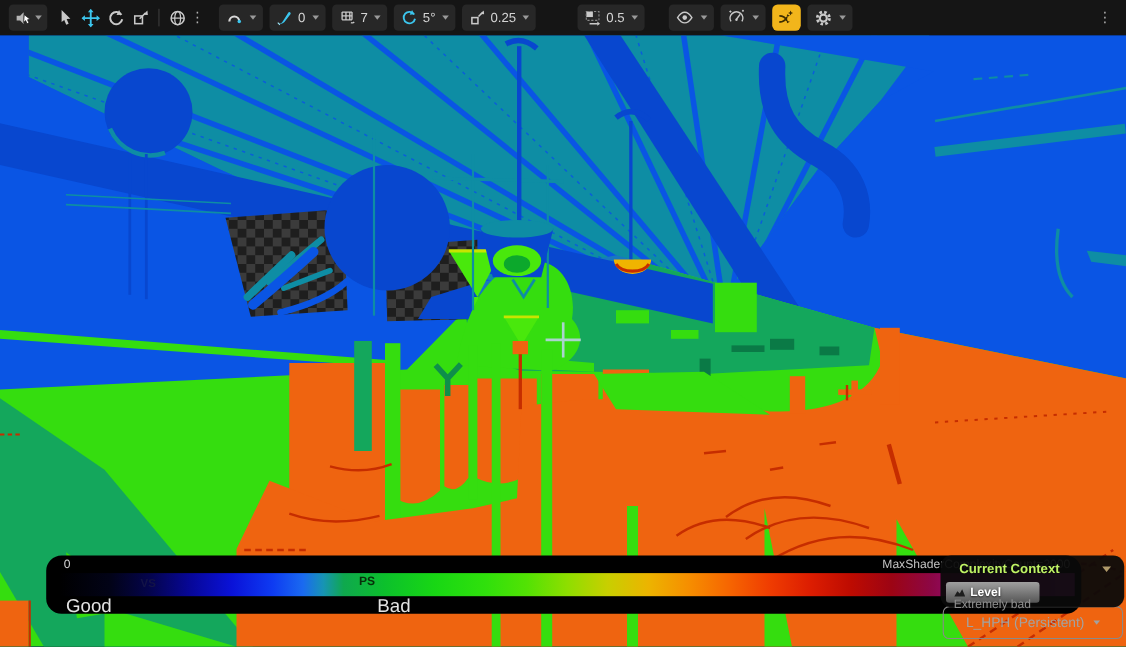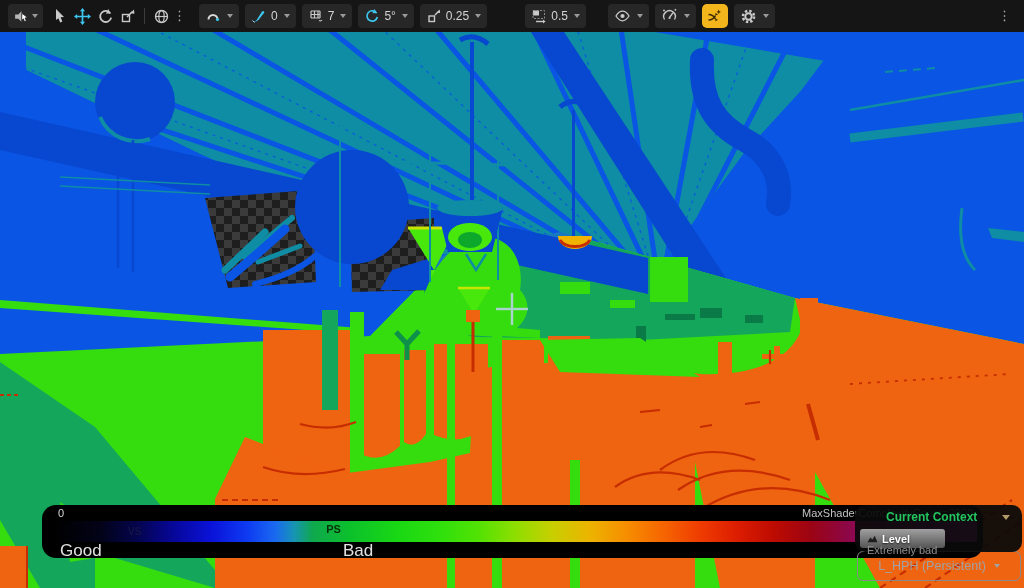--- a/index.html
+++ b/index.html
@@ -35,21 +35,21 @@
   .leg-top{position:absolute;left:16px;right:10px;top:2px;height:14px;font-size:11px;color:#d6d6d6;}
   .leg-max{position:absolute;right:0;top:0;color:#c3c3c3;}
   .leg-grad{position:absolute;left:12px;right:6px;top:16px;height:21px;}
   .leg-vs{position:absolute;left:8%;top:4px;font-size:10.5px;font-weight:bold;color:#131347;}
   .leg-ps{position:absolute;left:29.5%;top:2px;font-size:11px;font-weight:bold;color:rgba(8,24,0,.85);}
   .leg-bot{position:absolute;left:18px;right:10px;bottom:2px;height:15px;font-size:17px;color:#e2e2e2;}
   .leg-bad{position:absolute;left:31%;top:0;}
   
   .ctx{position:absolute;left:855px;top:505px;width:167px;height:47px;background:rgba(10,10,10,.94);
        border-radius:10px;z-index:30;}
-  .ctx-title{position:absolute;left:31px;top:5px;font-size:12px;font-weight:bold;color:#22c55e;}
+  .ctx-title{position:absolute;left:17px;top:5px;font-size:12px;font-weight:bold;color:#bef264;}
   .ctx-chev{position:absolute;right:12px;top:10px;border-left:4px solid transparent;
             border-right:4px solid transparent;border-top:5px solid #b09a6a;width:0;height:0;}
   .ctx-level{position:absolute;left:5px;top:24px;width:85px;height:19px;border-radius:3px;
              background:linear-gradient(180deg,#a0a0a0,#555);display:flex;align-items:center;
              gap:4px;padding-left:7px;box-sizing:border-box;}
   .ctx-level span{font-size:11px;font-weight:bold;color:#fff;text-shadow:0 1px 2px rgba(0,0,0,.8);}
   .ctx-extreme{position:absolute;left:867px;top:544px;font-size:11px;color:#8f8f8f;z-index:40;}
   .ctx-box{position:absolute;left:857px;top:551px;width:164px;height:30px;border:1px solid #8a8a8a;
            border-radius:6px;box-sizing:border-box;display:flex;align-items:center;
            justify-content:center;gap:6px;z-index:25;}

